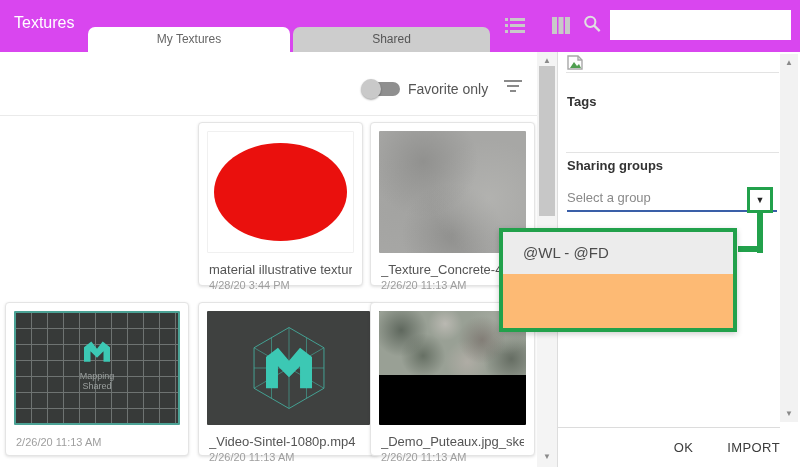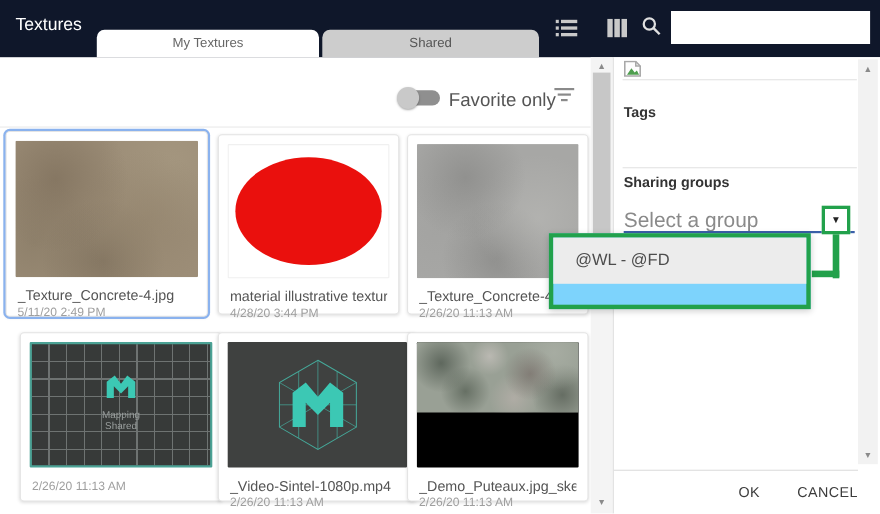--- a/index.html
+++ b/index.html
@@ -1,40 +1,40 @@
 <!DOCTYPE html>
 <html><head>
 <meta charset="utf-8">
 <style>
   * { box-sizing: border-box; margin: 0; padding: 0; }
   html,body { width:800px; height:467px; }
   body { font-family: "Liberation Sans", sans-serif; background:#fff; overflow:hidden; }
   #app { position:relative; width:800px; height:467px; background:#fff; overflow:hidden; }
 
   
-  .topbar { position:absolute; left:0; top:0; width:800px; height:52px; background:#0f172a;padding-left:18px; }
+  .topbar { position:absolute; left:0; top:0; width:800px; height:52px; background:#d946ef;padding-left:18px; }
   .app-title { position:absolute; left:14px; top:14px; color:#fff; font-size:16px; }
   .tab { position:absolute; bottom:0; height:25px; line-height:25px; text-align:center;
          font-size:12px; color:#666; border-radius:7px 7px 0 0; cursor:pointer; }
   .tab.active { left:88px; width:202px; background:#fff; }
   .tab.inactive { left:293px; width:197px; background:#cdcdcd; color:#555; }
   .tb-icon { position:absolute; top:17px; width:20px; height:17px; cursor:pointer; }
   .search-box { position:absolute; left:610px; top:10px; width:181px; height:30px;
                 background:#fff; border:none; outline:none; font-size:13px; padding:0 8px; }
 
   
   .btn-import { position:absolute; left:14px; top:75px; height:30px; padding:0 15px;
                 background:#00897b; color:#fff; border:none; border-radius:3px;
                 font-size:12px; font-weight:bold; letter-spacing:.5px; cursor:pointer;
                 font-family:"Liberation Sans", sans-serif; }
   .toggle { position:absolute; left:364px; top:82px; width:36px; height:14px;
             background:#8f8f8f; border-radius:7px; cursor:pointer; }
   .toggle .knob { position:absolute; left:-3px; top:-3px; width:20px; height:20px;
                   border-radius:50%; background:#c9c9c9; box-shadow:0 1px 2px rgba(0,0,0,.35); }
-  .favorite-label { position:absolute; left:408px; top:81px; font-size:17px; color:#555; }
+  .favorite-label { position:absolute; left:408px; top:81px; font-size:14px; color:#555; }
   .filter-icon { position:absolute; left:504px; top:80px; width:18px; height:14px; cursor:pointer; }
   .filter-icon i { display:block; background:#8a8a8a; height:2px; margin:0 auto 3px; }
   .filter-icon i:nth-child(1){ width:18px; } .filter-icon i:nth-child(2){ width:12px; }
   .filter-icon i:nth-child(3){ width:6px; }
   .toolbar-sep { position:absolute; left:0; top:115px; width:537px; height:1px; background:#eaeaea; }
 
   
   .card { position:absolute; background:#fff; border:1px solid #e4e4e4; border-radius:4px;
           box-shadow:0 1px 3px rgba(0,0,0,.12); cursor:pointer; }
   .card.selected { box-shadow:0 0 0 2px #8ab2ee, 0 1px 3px rgba(0,0,0,.12); }
@@ -80,29 +80,29 @@
 
   
   .mid-scroll { position:absolute; left:537px; top:52px; width:20px; height:415px; background:#f4f4f4; }
   .mid-scroll .thumb-bar { position:absolute; left:2px; top:14px; width:16px; height:150px; background:#c7c7c7; }
   .sb-arrow { position:absolute; width:100%; text-align:center; font-size:8px; color:#8a8a8a; cursor:pointer; }
 
   
   .panel { position:absolute; left:557px; top:52px; width:243px; height:415px; background:#fff; border-left:1px solid #ddd; }
   .panel-hr { position:absolute; left:8px; width:213px; height:1px; background:#e3e3e3; }
   .panel-h { position:absolute; left:9px; font-size:13px; font-weight:bold; color:#333; }
-  .select-label { position:absolute; left:9px; top:138px; font-size:19px; color:#8a8a8a; }
+  .select-label { position:absolute; left:9px; top:138px; font-size:13px; color:#8a8a8a; }
   .select-underline { position:absolute; left:9px; top:158px; width:210px; height:2px; background:#3a5fa8; }
   .arrow-btn { position:absolute; left:189px; top:135px; width:26px; height:26px; background:#fff;
                border:3px solid #22a14b; display:flex; align-items:center; justify-content:center;
                font-size:9px; color:#222; cursor:pointer; }
   .conn-v { position:absolute; left:199px; top:161px; width:6px; height:40px; background:#22a14b; }
   .conn-h { position:absolute; left:180px; top:194px; width:25px; height:6px; background:#22a14b; }
 
-  .dropdown { position:absolute; left:499px; top:212px; width:238px; height:69px; background:#7dd3fc;
+  .dropdown { position:absolute; left:499px; top:228px; width:238px; height:104px; background:#fdba74;
               border:4px solid #22a14b; z-index:20; box-shadow:0 2px 6px rgba(0,0,0,.2); }
   .dd-item { height:42px; line-height:42px; padding-left:20px; font-size:15px; color:#4c4c4c; cursor:pointer; }
   .dd-item.hl { background:#ececec; }
 
   .right-scroll { position:absolute; left:222px; top:2px; width:18px; height:368px; background:#f2f2f2; }
   .btn-row-hr { position:absolute; left:0; top:375px; width:222px; height:1px; background:#dcdcdc; }
   .panel-buttons { position:absolute; right:20px; top:388px; display:flex; gap:34px; }
   .txt-btn { font-size:13px; color:#3c3c3c; letter-spacing:.4px; cursor:pointer; background:none; border:none;
              font-family:"Liberation Sans", sans-serif; }
 </style>
@@ -140,47 +140,40 @@
       <div class="knob"></div>
     </div>
   <div class="favorite-label">Favorite only</div>
   <div class="filter-icon">
       <i></i>
       <i></i>
       <i></i>
     </div>
   <div class="toolbar-sep"></div>
 
-  <div class="card selected" style="left:5px;top:119px;width:184px;height:169px">
-    <div class="thumb thumb-tan" style="height:124px"></div>
-    <div class="cap">
-      <div class="fname">_Texture_Concrete-4.jpg</div>
-      <div class="fdate">5/11/20 2:49 PM</div>
-    </div>
-  </div>
 
   <div class="card" style="left:198px;top:122px;width:165px;height:164px">
     <div class="thumb thumb-white" style="height:122px">
       <div class="red-ellipse"></div>
     </div>
     <div class="cap">
       <div class="fname">material illustrative textur...</div>
       <div class="fdate">4/28/20 3:44 PM</div>
     </div>
   </div>
 
   <div class="card" style="left:370px;top:122px;width:165px;height:164px">
     <div class="thumb thumb-gray" style="height:122px"></div>
     <div class="cap">
       <div class="fname">_Texture_Concrete-4.png</div>
       <div class="fdate">2/26/20 11:13 AM</div>
     </div>
   </div>
 
-  <div class="card" style="left:18px;top:302px;width:184px;height:154px">
+  <div class="card" style="left:5px;top:302px;width:184px;height:154px">
     <div class="thumb thumb-grid" style="height:114px">
       <div class="grid-logo">
         <svg width="34" height="26" viewBox="0 0 40 32">
           <path d="M4 28 L4 10 L13 3 L20 12 L27 3 L36 10 L36 28 L28 28 L28 15 L20 23 L12 15 L12 28 Z" fill="#3cc8b4"></path>
         </svg>
         <div class="wmark">
           <div>Mapping</div>
           <div>Shared</div>
         </div>
       </div>
@@ -245,21 +238,21 @@
     <div class="conn-h"></div>
 
     <div class="right-scroll">
       <div class="sb-arrow" style="top:4px">▲</div>
       <div class="sb-arrow" style="bottom:4px">▼</div>
     </div>
 
     <div class="btn-row-hr"></div>
     <div class="panel-buttons">
       <button class="txt-btn">OK</button>
-      <button class="txt-btn">CANCEL</button>
+      <button class="txt-btn">IMPORT</button>
     </div>
   </div>
 
   <div class="dropdown">
     <div class="dd-item hl">@WL - @FD</div>
   </div>
 
 </div>
 
 </body></html>

